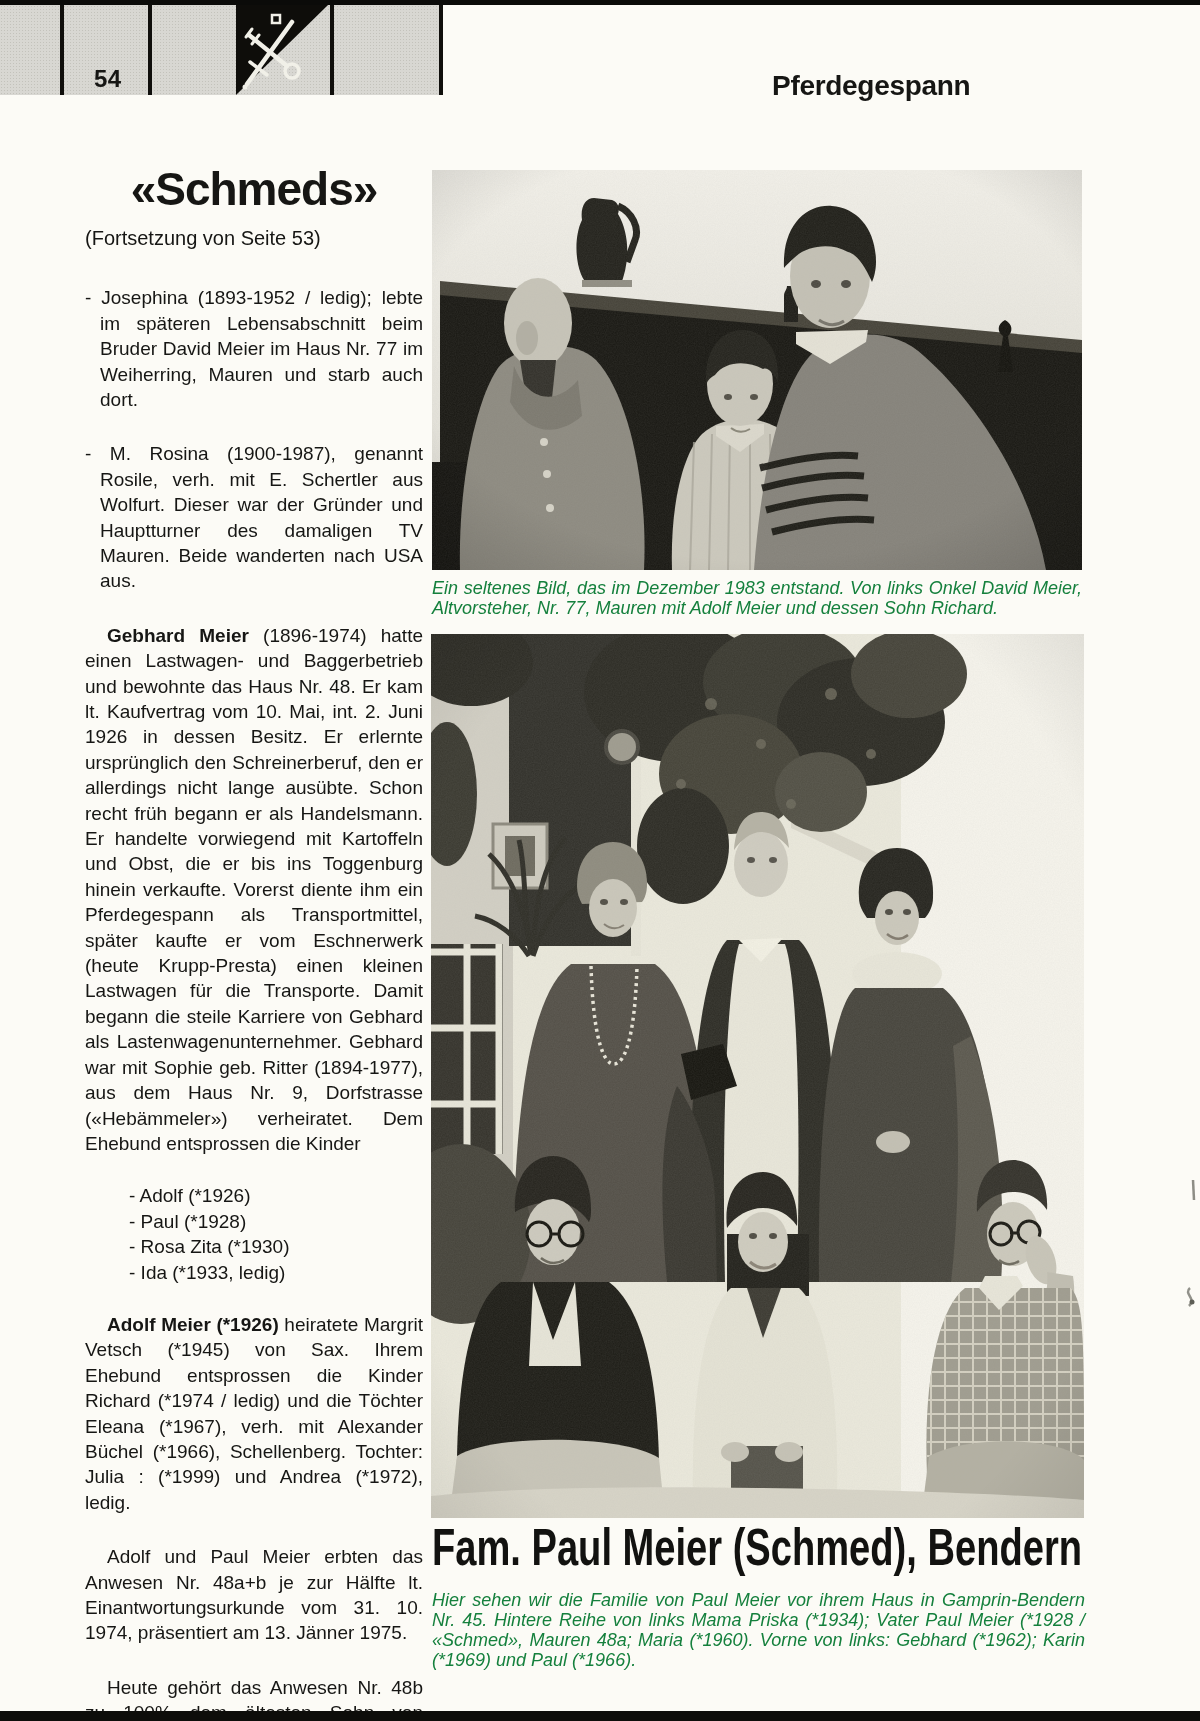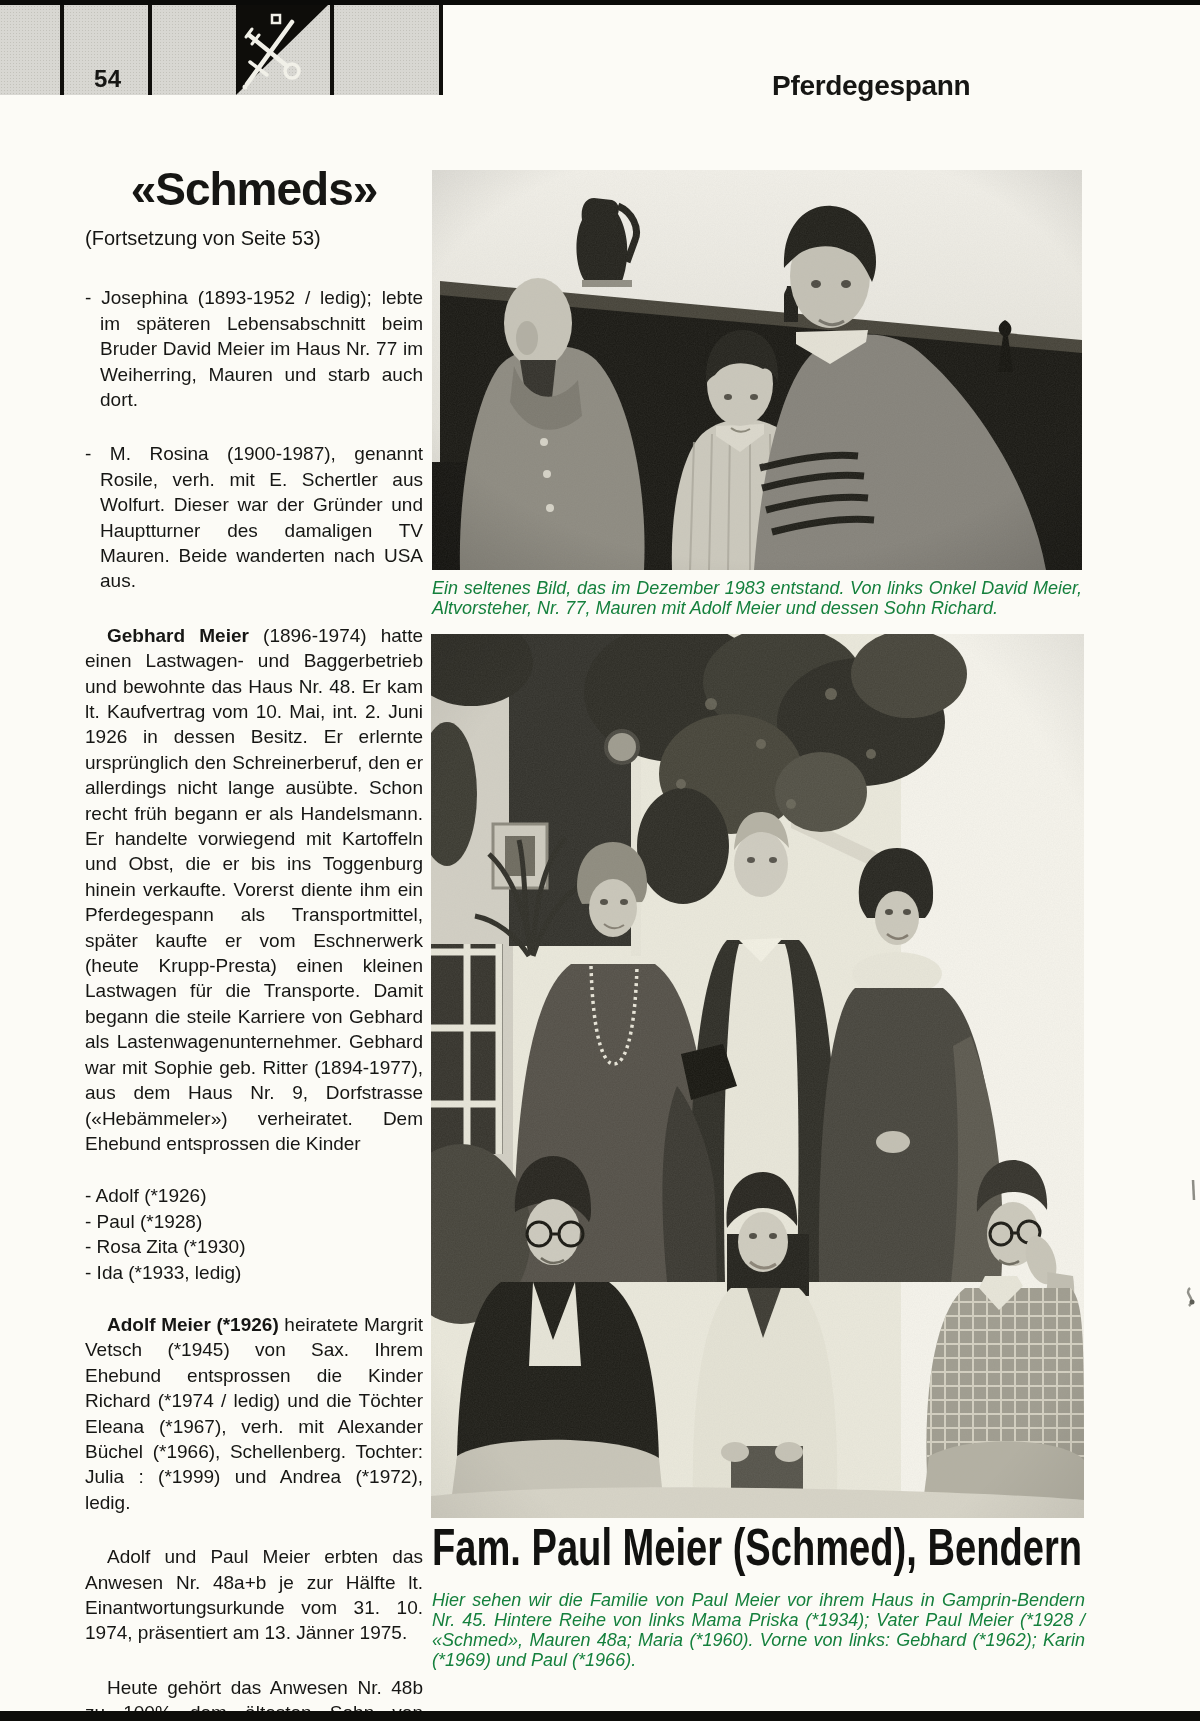--- a/index.html
+++ b/index.html
@@ -22,21 +22,21 @@
   .logo-tri { position:absolute; left:236px; top:0; }
   .page-number { position:absolute; left:94px; top:60px; font-size:24px; font-weight:bold; letter-spacing:0.5px; }
   .section-title { position:absolute; left:772px; top:70px; font-size:28px; font-weight:bold; letter-spacing:-0.3px; }
   
   .leftcol { position:absolute; left:85px; top:166px; width:338px; font-size:19px; line-height:25.4px; }
   .article-title { margin:0; font-size:46px; line-height:1.02; font-weight:bold; letter-spacing:-1px;text-align:center; }
   .article-subtitle { margin-top:13px; font-size:20px; }
   .para { margin:29px 0 0 0; text-align:justify; }
   .para.indent { text-indent:22px; }
   .bullet { margin:29px 0 0 0; padding-left:15px; text-indent:-15px; text-align:justify; }
-  .kids { margin-top:27px; }
+  .kids { margin-top:27px;margin-left:44px; }
   .kids .kid { padding-left:15px; text-indent:-15px; }
   
   .photo { position:absolute; display:block; }
   .photo1 { left:432px; top:170px; width:650px; height:400px; }
   .photo2 { left:431px; top:634px; width:653px; height:884px; }
   .caption { position:absolute; font-style:italic; font-size:18px; line-height:20px; text-align:justify; color:#15803d; }
   .caption1 { left:432px; top:578px; width:650px; }
   .caption2 { left:432px; top:1590px; width:653px; }
   .family-heading-svg { position:absolute; left:430px; top:1518px; }
   .margin-marks { position:absolute; left:1075px; top:1170px; }

